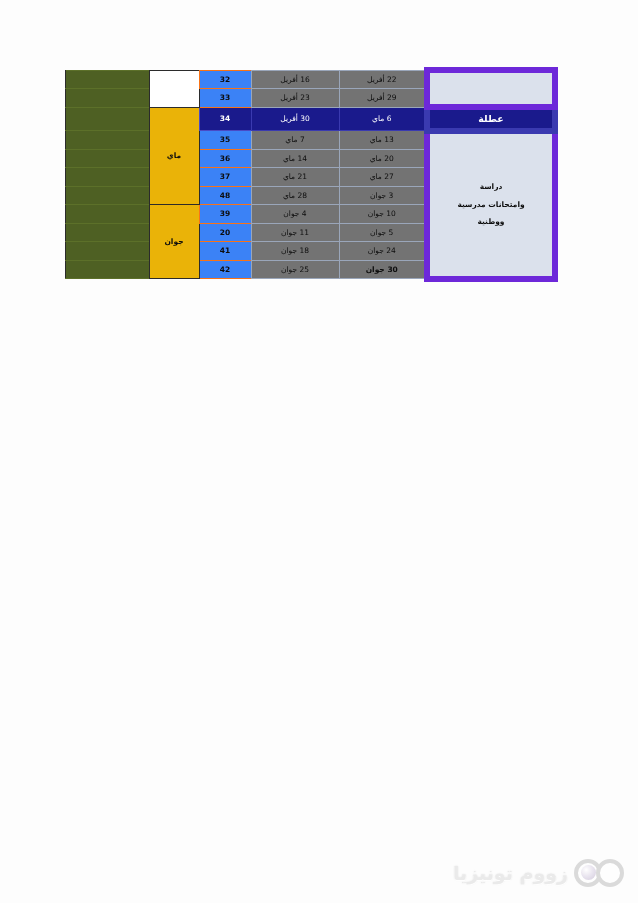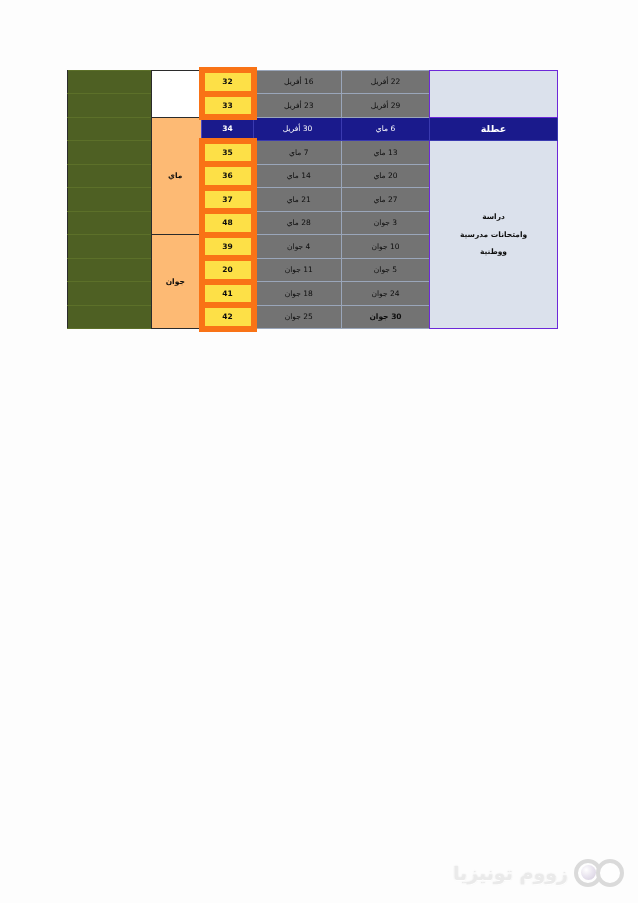--- a/index.html
+++ b/index.html
@@ -53,45 +53,45 @@
   col.c-label   { width: 128px; }
   col.c-dateB   { width: 88px;  }
   col.c-dateA   { width: 88px;  }
   col.c-week    { width: 52px;  }
   col.c-month   { width: 50px;  }
   col.c-green   { width: 84px;  }
 
   
   .sk-label {
     background: #dbe1ec;
-    border: 1px solid #6d28d9;
+    border: 6px solid #6d28d9;
     font-weight: bold;
     font-size: 11px;
     line-height: 15px;
     color: #111111;
     letter-spacing: -0.2px;
   }
   .sk-label .lbl-lines { padding: 0 4px; }
   .sk-label .lbl-lines > span { display: block; }
 
   .sk-date {
     background: #737373;
     border: 1px solid #9aa6ba;
     font-size: 7.5px;
   }
 
   .sk-week {
-    background: #fde047;
-    border: 6px solid #f97316;
+    background: #3b82f6;
+    border: 1px solid #f97316;
     font-weight: bold;
     font-size: 9px;
   }
 
   .sk-month {
-    background: #fdba74;
+    background: #eab308;
     border: 1px solid #2b2b2b;
     font-size: 9.5px;
     font-weight: bold;
   }
 
   .sk-month-empty {
     background: #ffffff;
     border: 1px solid #2b2b2b;
   }
 

